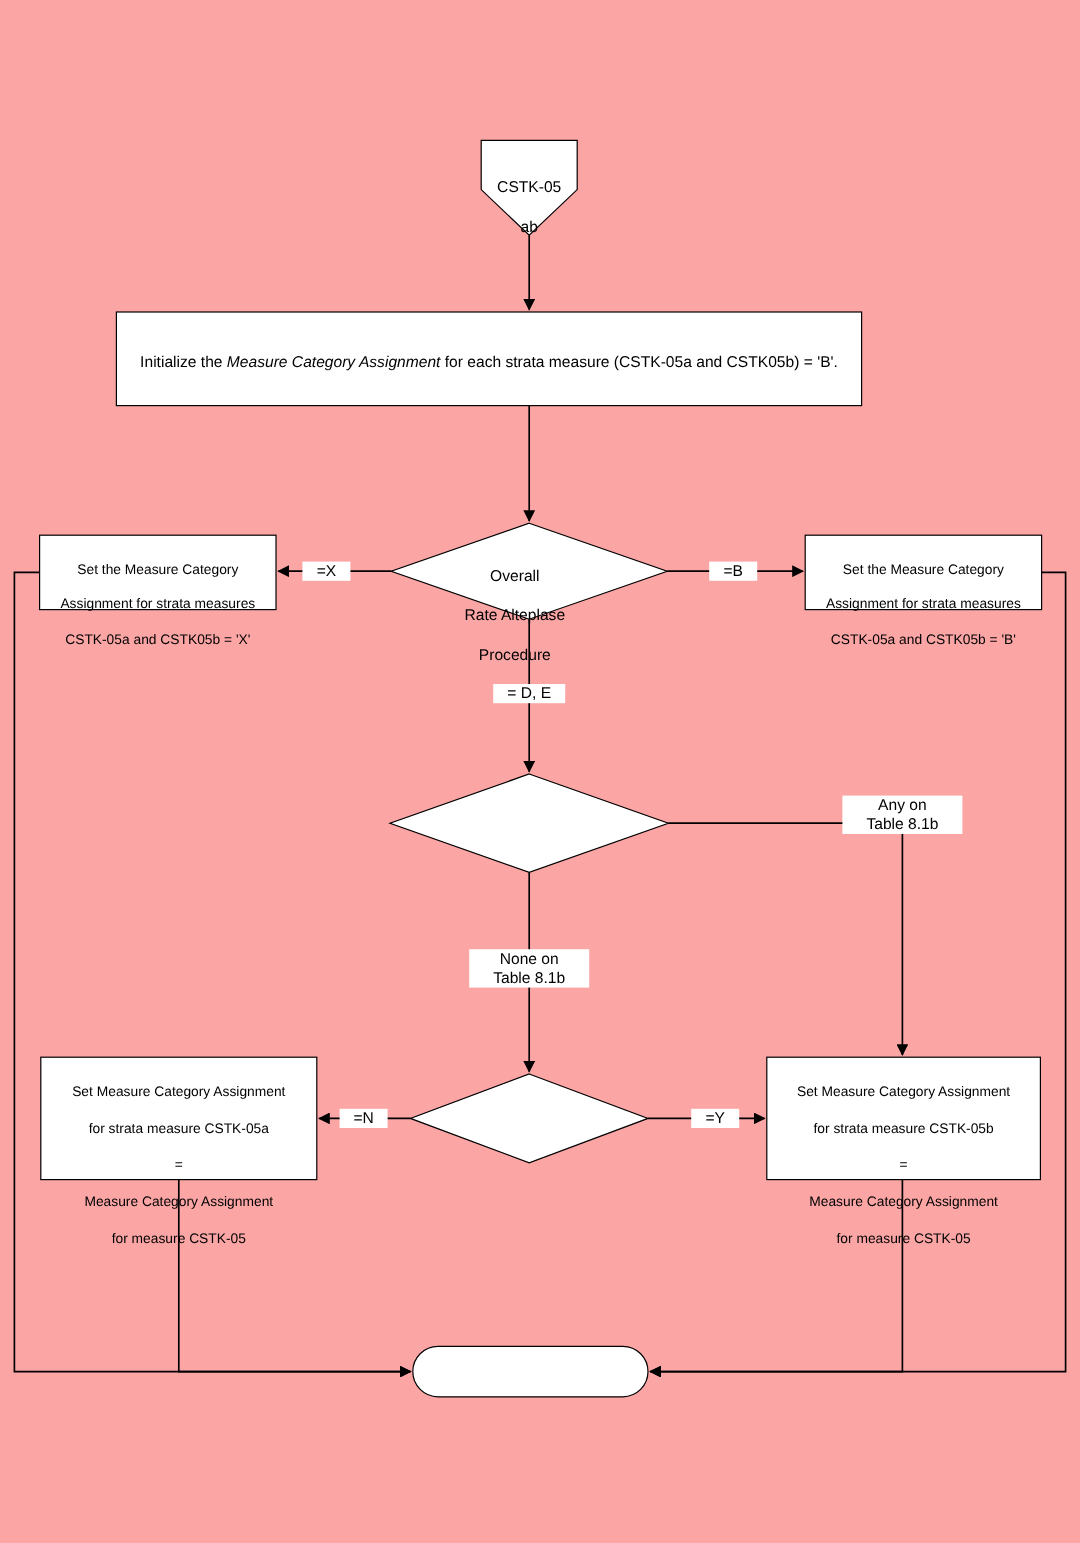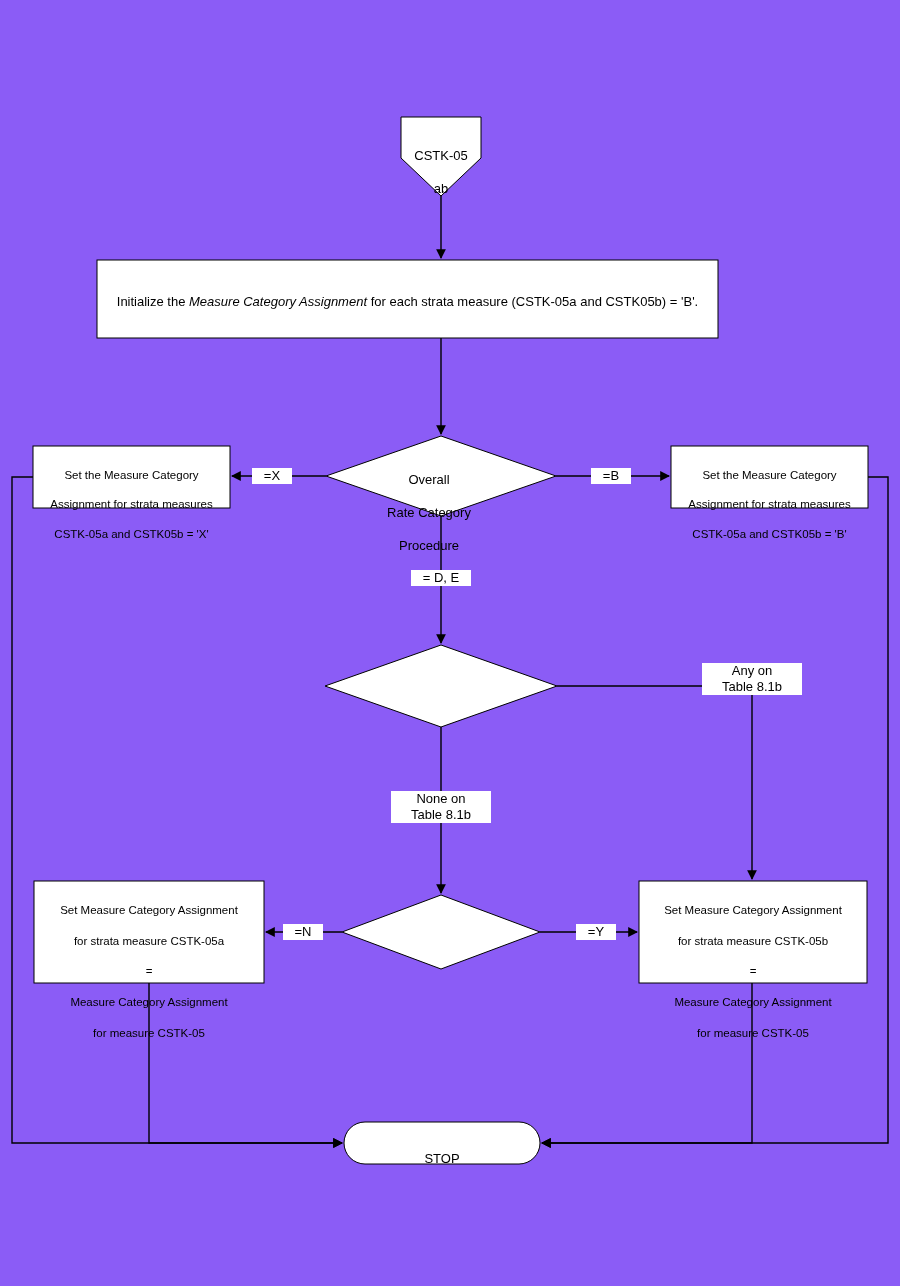--- a/index.html
+++ b/index.html
@@ -8,21 +8,21 @@
     background: #ffffff;
   }
   body {
     font-family: "Liberation Sans", sans-serif;
     color: #000000;
   }
   #canvas {
     position: relative;
     width: 900px;
     height: 1286px;
-    background: #8b5cf6;
+    background: #fca5a5;
     overflow: hidden;
   }
   #flow-svg {
     position: absolute;
     left: 0;
     top: 0;
     width: 900px;
     height: 1286px;
   }
   .node-text {
@@ -109,21 +109,21 @@
     <div>CSTK-05</div>
     <div>ab</div>
   </div>
 
   <div class="node-text sz12" style="left:101px; top:272px; width:613px; line-height:1.55;">
     <div><span>Initialize the </span><span class="ital">Measure Category Assignment</span><span> for each strata measure (CSTK-05a and CSTK05b) = 'B'.</span></div>
   </div>
 
   <div class="node-text sz12" style="left:344px; top:455px; width:170px;">
     <div>Overall</div>
-    <div>Rate Category</div>
+    <div>Rate Alteplase</div>
     <div>Procedure</div>
   </div>
 
   <div class="node-text sz11p5" style="left:35px; top:453px; width:193px;">
     <div>Set the Measure Category</div>
     <div>Assignment for strata  measures</div>
     <div>CSTK-05a  and CSTK05b = 'X'</div>
   </div>
 
   <div class="node-text sz11p5" style="left:673px; top:453px; width:193px;">
@@ -143,23 +143,20 @@
   </div>
 
   <div class="node-text sz11p5" style="left:641px; top:888px; width:224px; line-height:1.33;">
     <div>Set Measure Category Assignment</div>
     <div>for strata measure CSTK-05b</div>
     <div>=</div>
     <div>Measure Category Assignment</div>
     <div>for measure CSTK-05</div>
   </div>
 
-  <div class="node-text sz13" style="left:344px; top:1134px; width:196px;">
-    <span>STOP</span>
-  </div>
 
   <div class="edge-label sz12" style="left:252px; top:468px; width:40px;">=X</div>
 
   <div class="edge-label sz12" style="left:591px; top:468px; width:40px;">=B</div>
 
   <div class="edge-label sz12" style="left:411px; top:570px; width:60px;">= D, E</div>
 
   <div class="edge-label sz12" style="left:702px; top:663px; width:100px;">Any on
 Table 8.1b</div>
 

